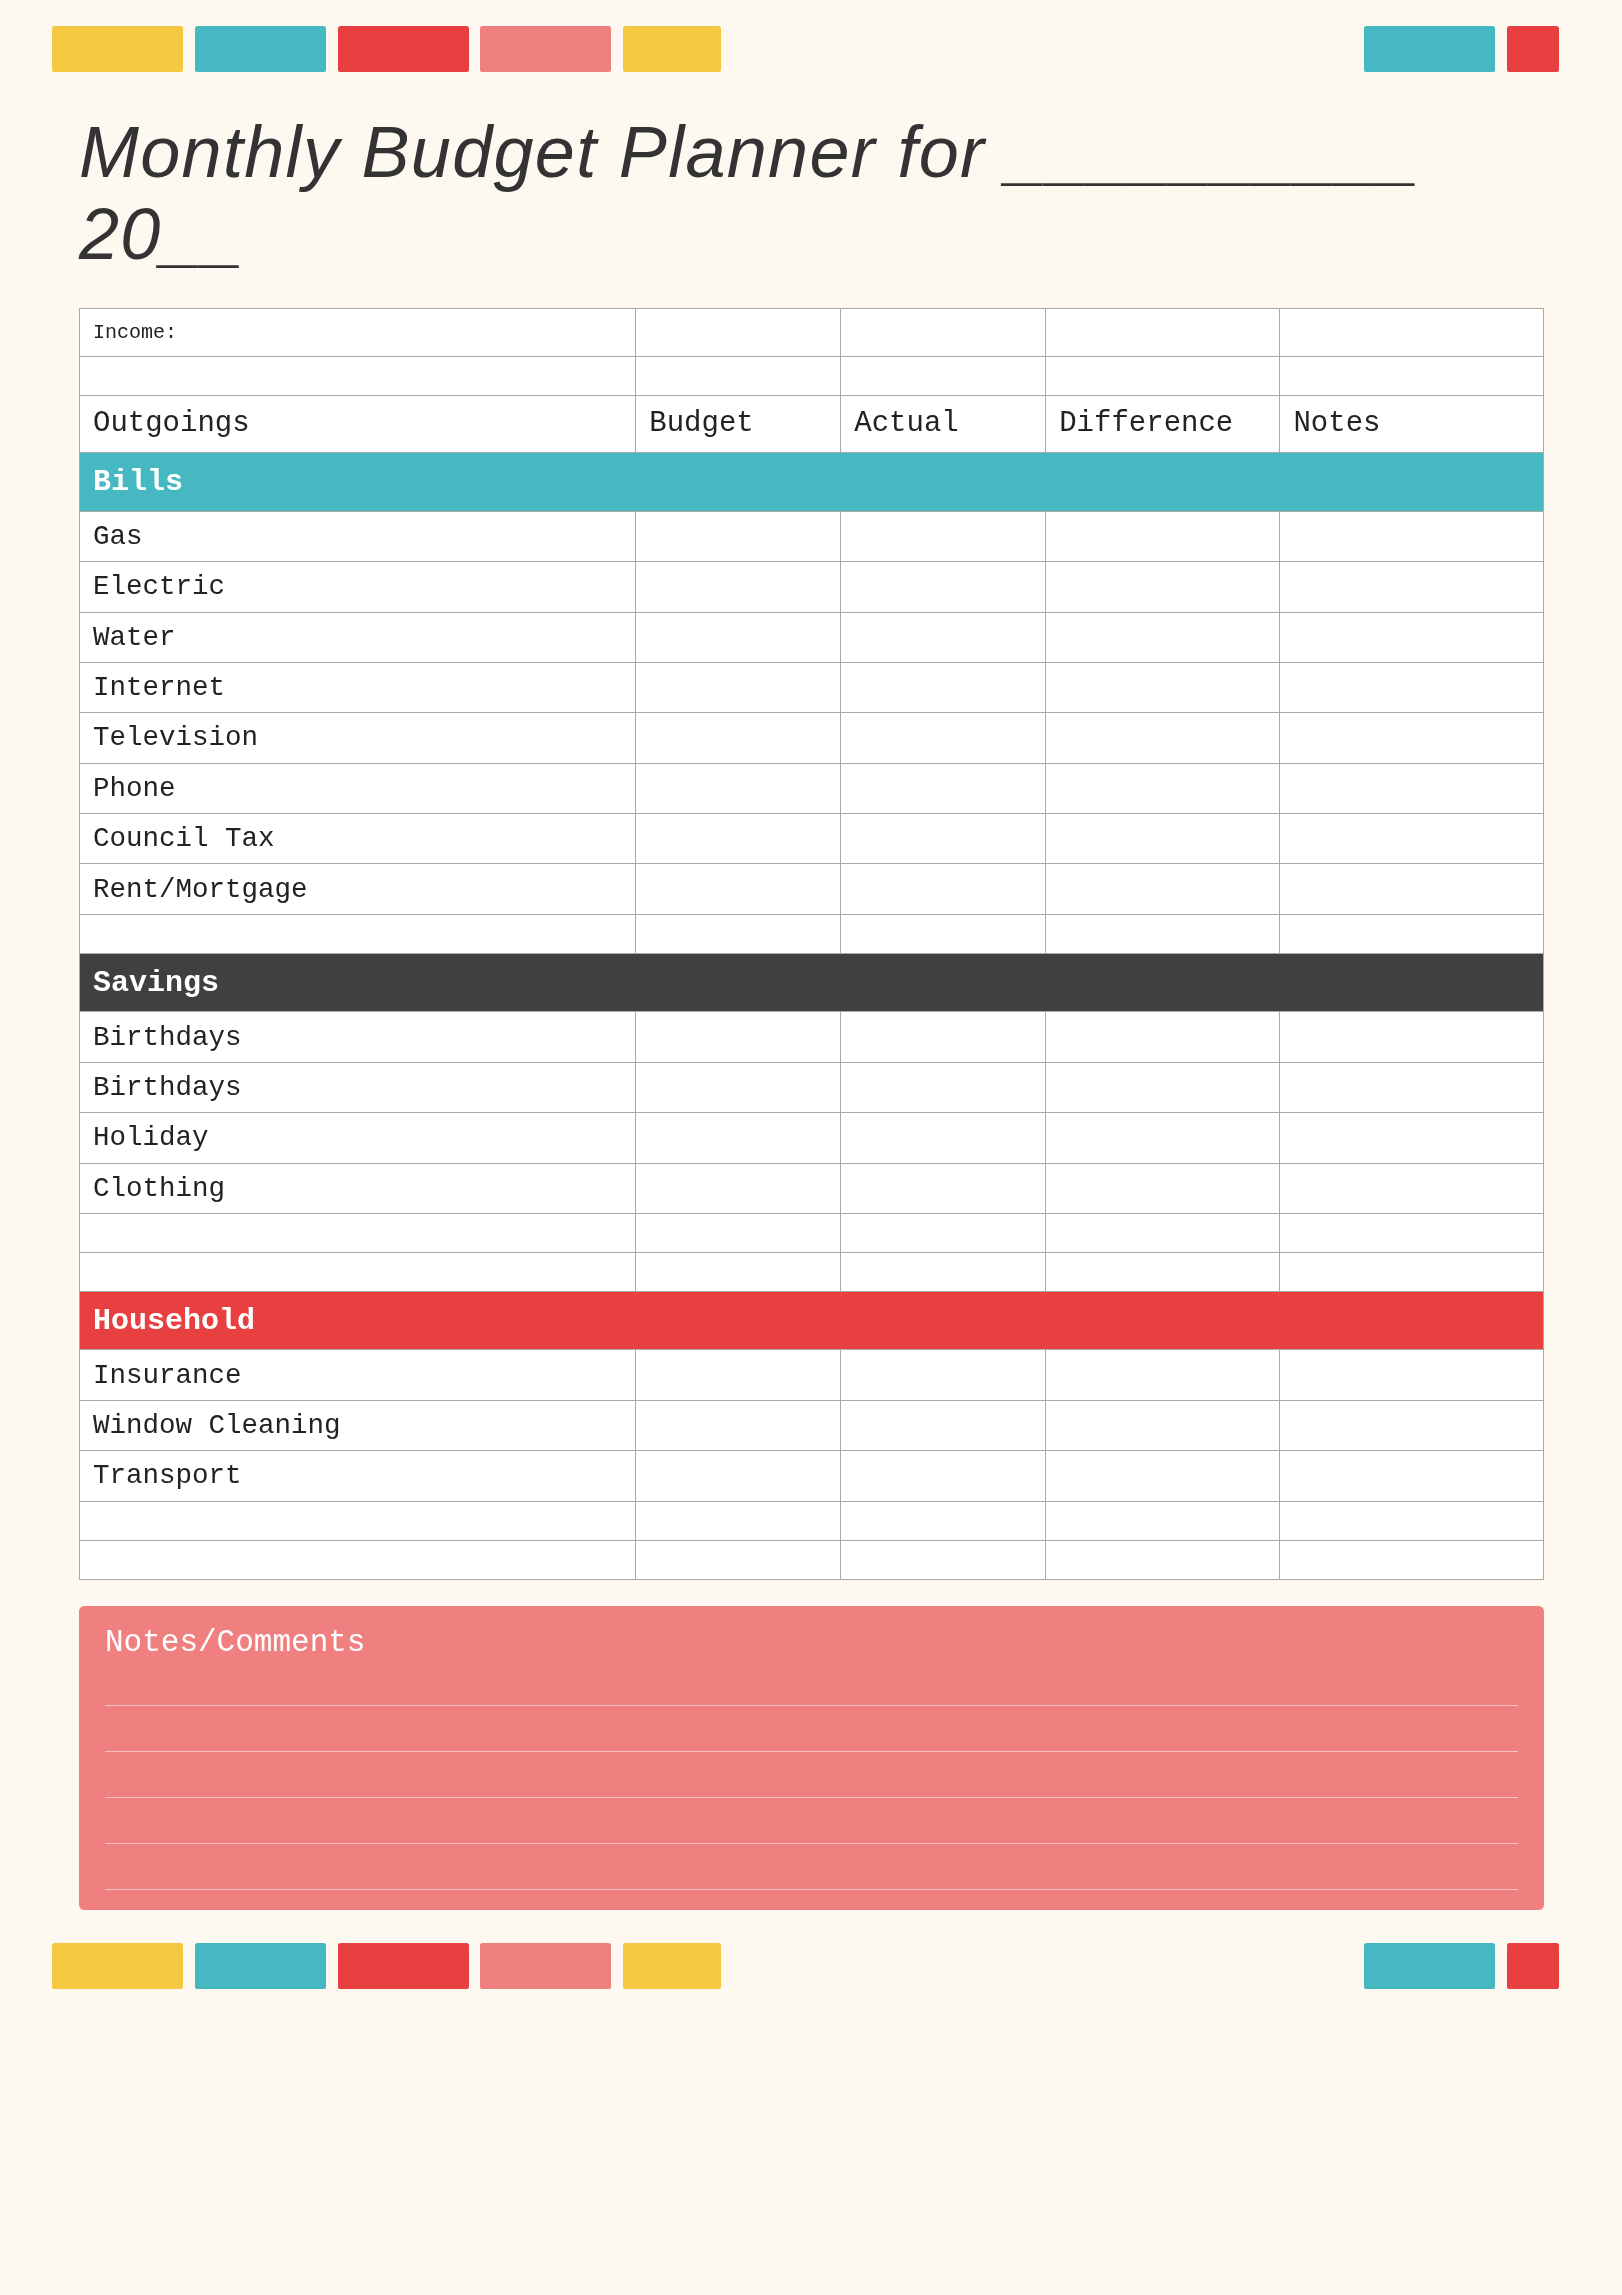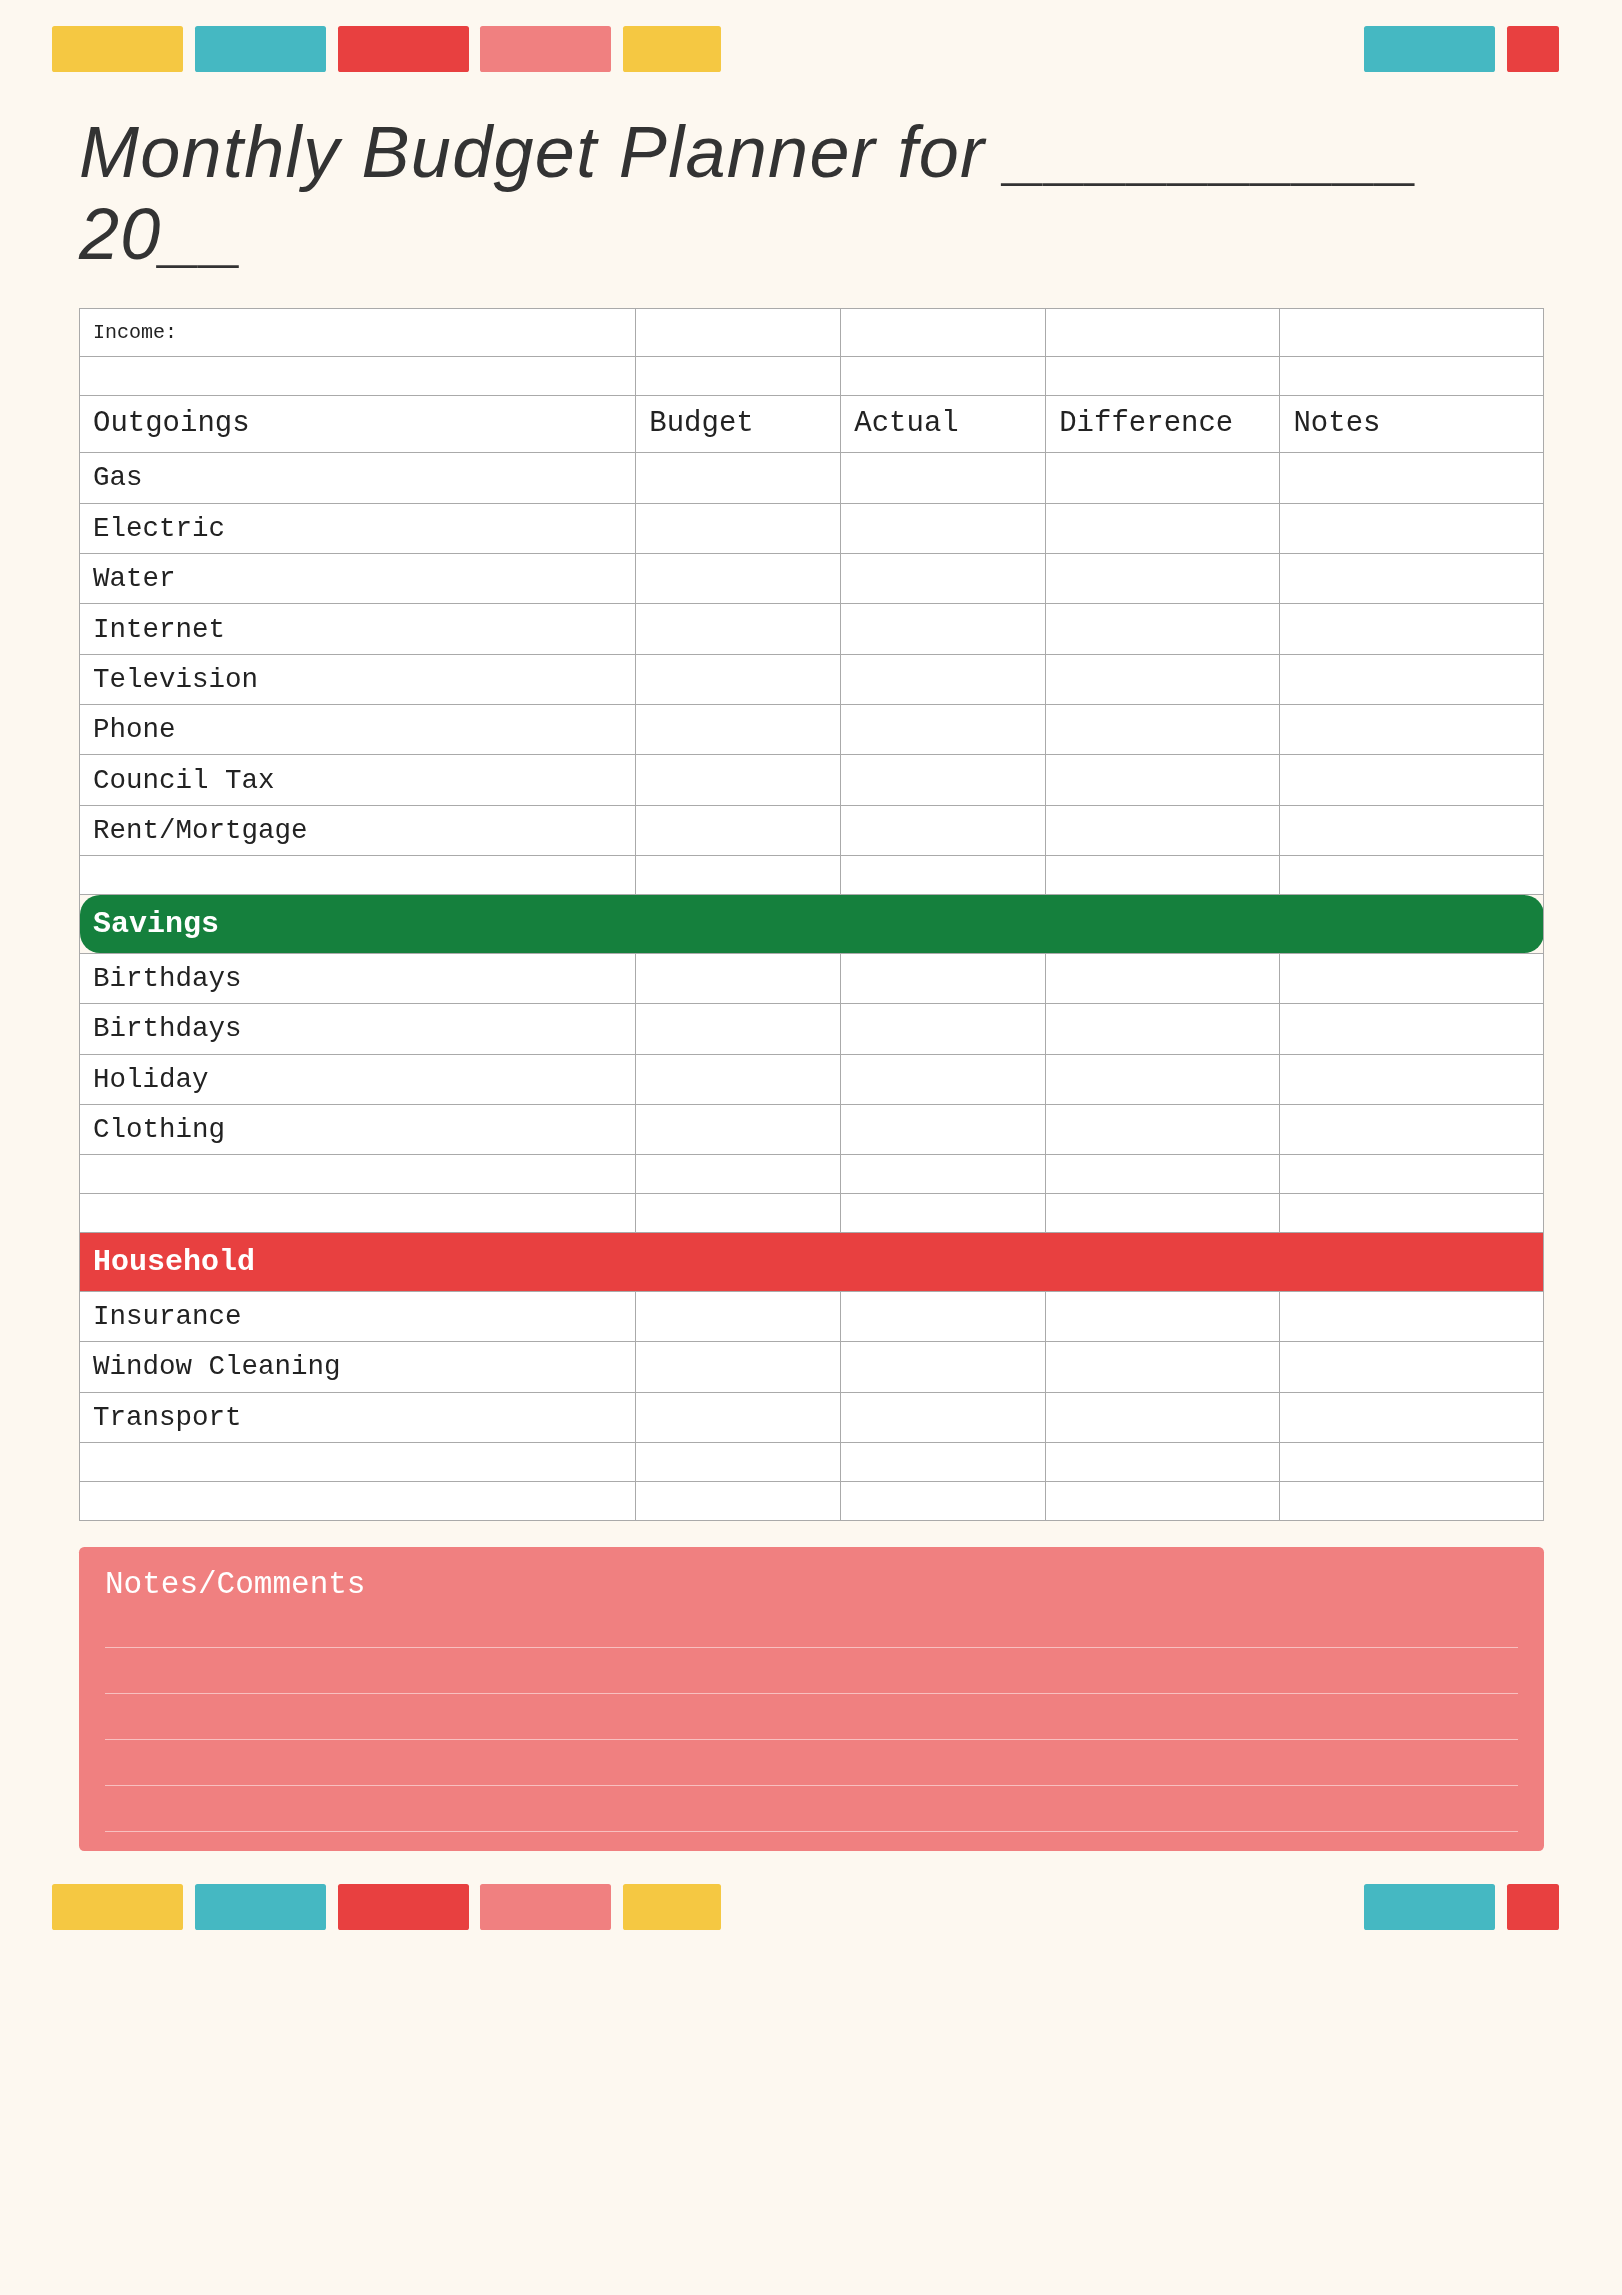--- a/index.html
+++ b/index.html
@@ -91,21 +91,21 @@
     }
 
     .category-row td {
       color: #fff;
       font-size: 30px;
       font-weight: bold;
       padding: 11.8px 13px;
     }
 
     .category-bills { background: #45b8c2; }
-    .category-savings { background: #15803d; color: #555; border-radius: 20px; }
+    .category-savings { background: #404040; color: #555; }
     .category-household { background: #e84040; }
 
     .data-row td {
       background: #fff;
       height: 44px;
     }
 
     .notes-section {
       margin-top: 26px;
       background: #f08080;
@@ -179,20 +179,23 @@
     </tr>
 
     <tr class="header-row">
       <td class="col-label">Outgoings</td>
       <td class="col-budget">Budget</td>
       <td class="col-actual">Actual</td>
       <td class="col-diff">Difference</td>
       <td class="col-notes">Notes</td>
     </tr>
 
+    <tr class="category-row">
+      <td colspan="5" class="category-bills">Bills</td>
+    </tr>
     <tr class="data-row">
       <td>Gas</td>
       <td></td>
       <td></td>
       <td></td>
       <td></td>
     </tr>
     <tr class="data-row">
       <td>Electric</td>
       <td></td>

